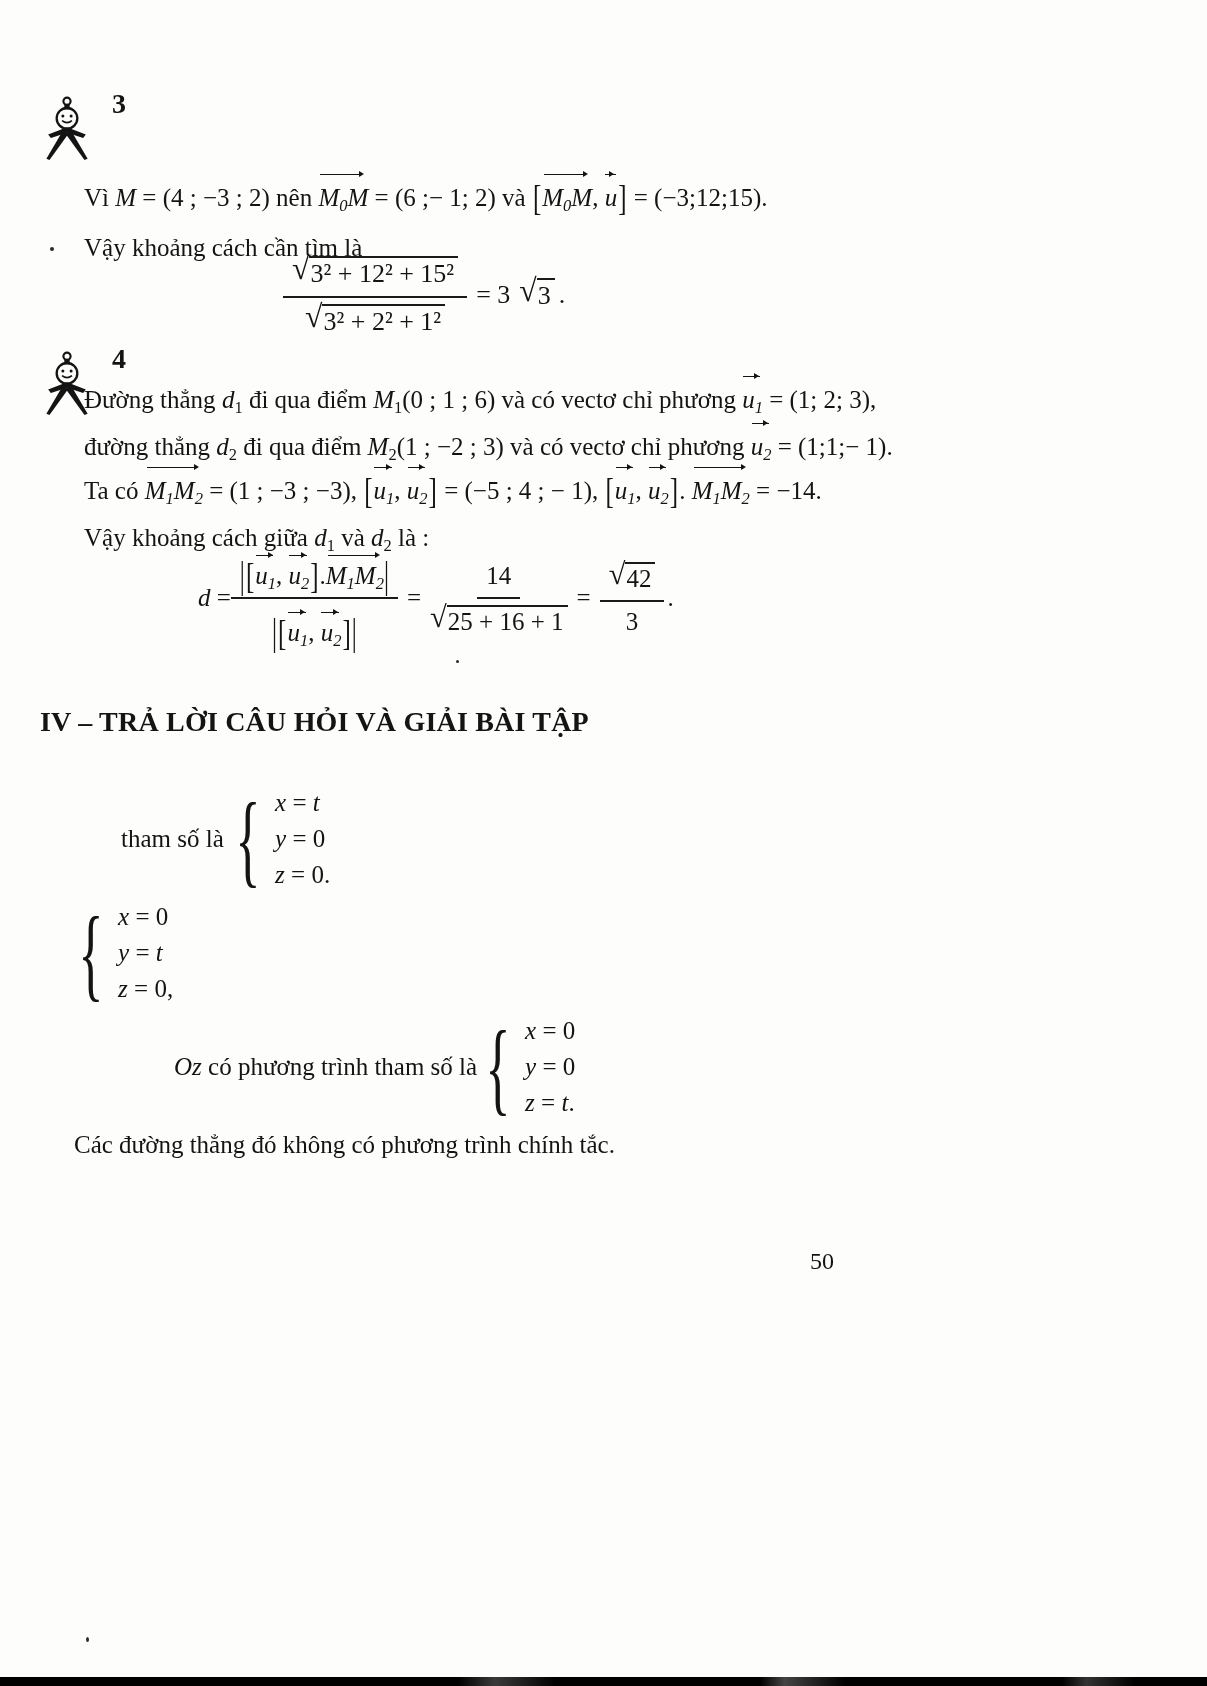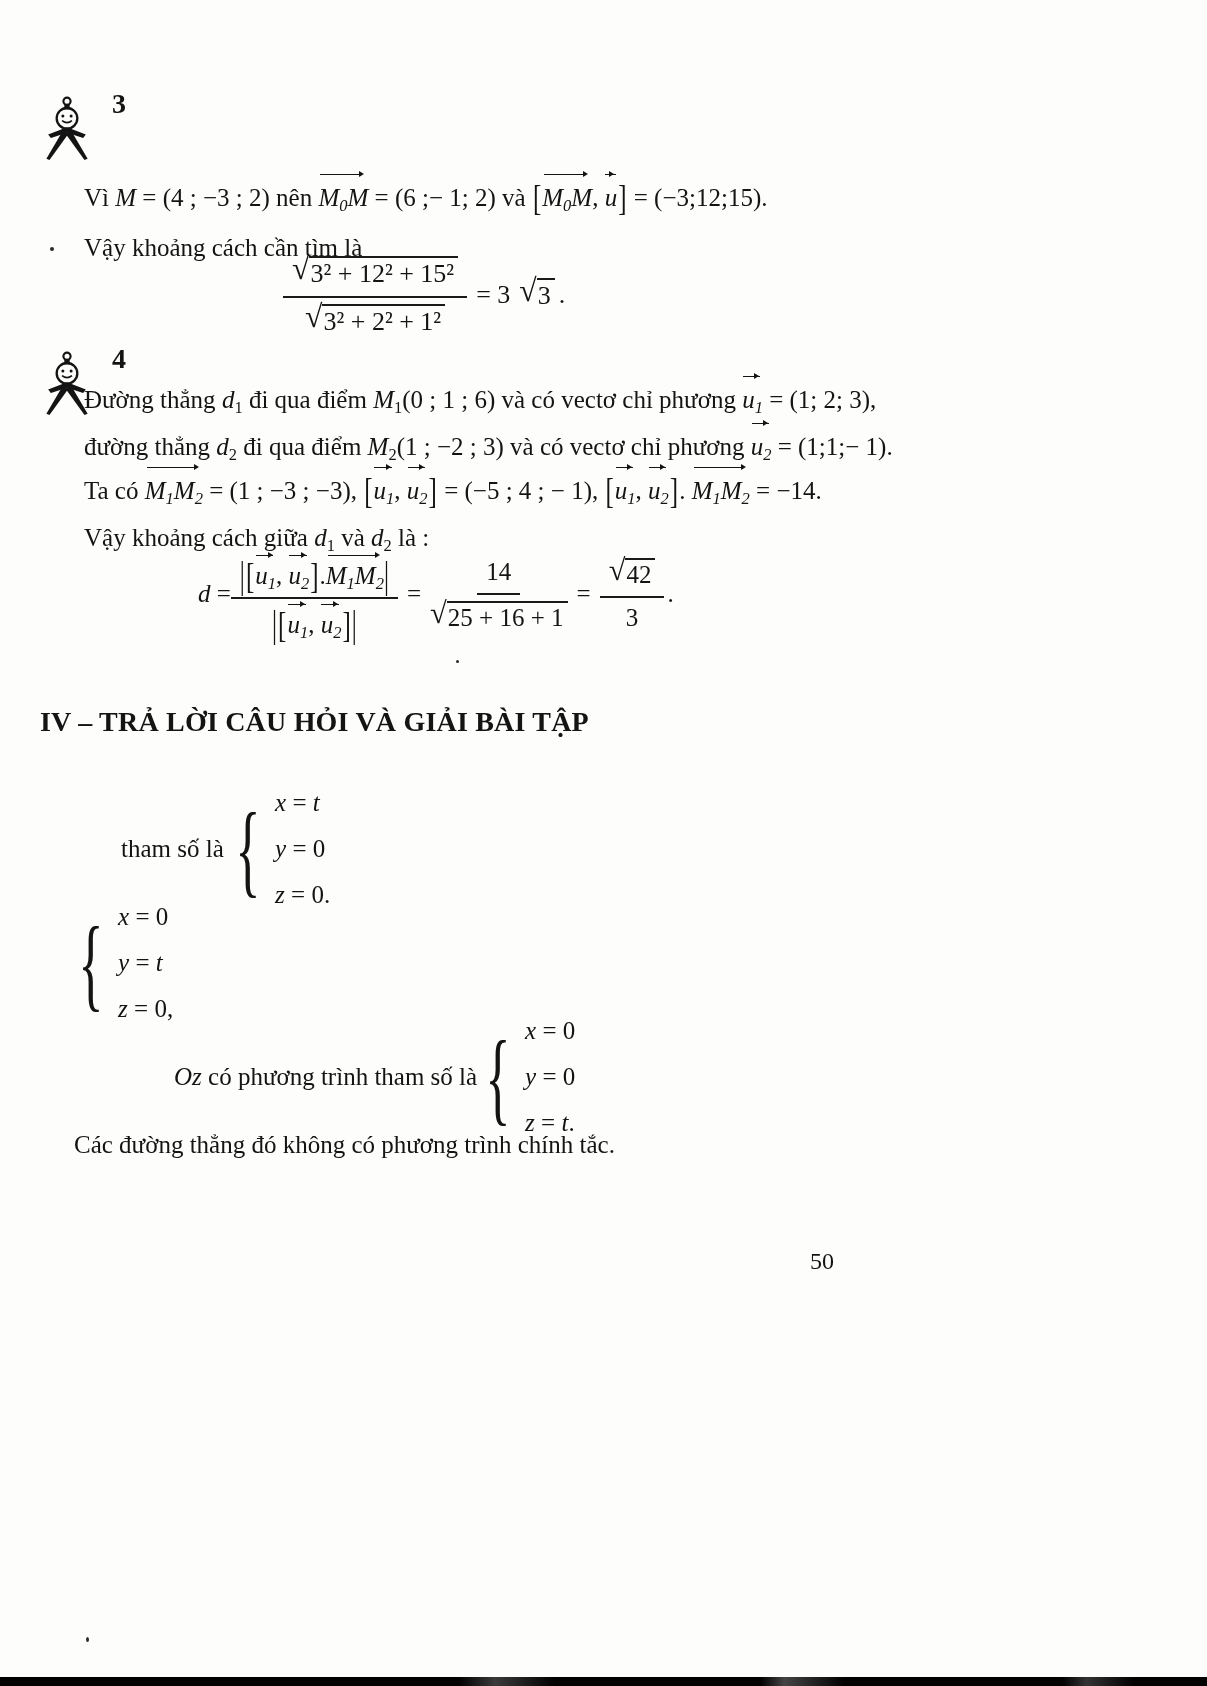--- a/index.html
+++ b/index.html
@@ -44,21 +44,21 @@
 
   
   .system { display:flex; align-items:center; font-size:25px; white-space:nowrap; }
   .sys-label { margin-right:10px; }
   .brace {
     font-family:"Liberation Serif",serif; font-weight:400;
     font-size:96px; line-height:0.95;
     display:inline-block; transform:scaleX(0.55) scaleY(1.08); transform-origin:center;
     margin:0 -4px 0 -6px;
   }
-  .sys-lines { display:inline-flex; flex-direction:column; row-gap:16px; margin-left:8px; }
+  .sys-lines { display:inline-flex; flex-direction:column; row-gap:6px; margin-left:8px; }
   .sys-line { line-height:30px; }
 
   .compass { width:54px; height:70px; }
 
   .speck { position:absolute; background:#2a2a2a; border-radius:50%; }
   .bottom-bar {
     position:absolute; left:0; bottom:0; width:100%; height:9px;
     background:linear-gradient(90deg,#000 0%,#000 38%,#3a3a3a 41%,#000 46%,#000 63%,#444 65%,#000 70%,#000 88%,#333 90%,#000 94%,#000 100%);
   }
 </style>
@@ -128,21 +128,21 @@
 
   <div class="abs textline" style="left:84px; top:383px;"><span class="seg-r">Đường thẳng </span><span class="seg-i">d</span><span class="seg-sub">1</span><span class="seg-r"> đi qua điểm </span><span class="seg-i">M</span><span class="seg-sub">1</span><span class="seg-r">(0 ; 1 ; 6) và có vectơ chỉ phương </span><span class="seg-v"><span class="seg-i">u</span><span class="seg-sub">1</span></span><span class="seg-r"> = (1; 2; 3),</span></div>
   <div class="abs textline" style="left:84px; top:430px;"><span class="seg-r">đường thẳng </span><span class="seg-i">d</span><span class="seg-sub">2</span><span class="seg-r"> đi qua điểm </span><span class="seg-i">M</span><span class="seg-sub">2</span><span class="seg-r">(1 ; −2 ; 3) và có vectơ chỉ phương </span><span class="seg-v"><span class="seg-i">u</span><span class="seg-sub">2</span></span><span class="seg-r"> = (1;1;− 1).</span></div>
   <div class="abs textline" style="left:84px; top:474px;"><span class="seg-r">Ta có </span><span class="seg-v"><span class="seg-i">M</span><span class="seg-sub">1</span><span class="seg-i">M</span><span class="seg-sub">2</span></span><span class="seg-r"> = (1 ; −3 ; −3), </span><span class="seg-br">[</span><span class="seg-v"><span class="seg-i">u</span><span class="seg-sub">1</span></span><span class="seg-r">, </span><span class="seg-v"><span class="seg-i">u</span><span class="seg-sub">2</span></span><span class="seg-br">]</span><span class="seg-r"> = (−5 ; 4 ; − 1),  </span><span class="seg-br">[</span><span class="seg-v"><span class="seg-i">u</span><span class="seg-sub">1</span></span><span class="seg-r">, </span><span class="seg-v"><span class="seg-i">u</span><span class="seg-sub">2</span></span><span class="seg-br">]</span><span class="seg-r">. </span><span class="seg-v"><span class="seg-i">M</span><span class="seg-sub">1</span><span class="seg-i">M</span><span class="seg-sub">2</span></span><span class="seg-r"> = −14.</span></div>
   <div class="abs textline" style="left:84px; top:521px;"><span class="seg-r">Vậy khoảng cách giữa </span><span class="seg-i">d</span><span class="seg-sub">1</span><span class="seg-r"> và </span><span class="seg-i">d</span><span class="seg-sub">2</span><span class="seg-r"> là :</span></div>
 
   <div class="abs formula" style="left:198px; top:548px; font-size:25px;">
     <span><span class="seg-i">d</span><span class="seg-r"> = </span></span>
     <span class="frac">
       <span class="num"><span class="seg-bar">|</span><span class="seg-br">[</span><span class="seg-v"><span class="seg-i">u</span><span class="seg-sub">1</span></span><span class="seg-r">, </span><span class="seg-v"><span class="seg-i">u</span><span class="seg-sub">2</span></span><span class="seg-br">]</span><span class="seg-r">.</span><span class="seg-v"><span class="seg-i">M</span><span class="seg-sub">1</span><span class="seg-i">M</span><span class="seg-sub">2</span></span><span class="seg-bar">|</span></span>
-      <span class="den" style="padding-top:12px;"><span class="seg-bar">|</span><span class="seg-br">[</span><span class="seg-v"><span class="seg-i">u</span><span class="seg-sub">1</span></span><span class="seg-r">, </span><span class="seg-v"><span class="seg-i">u</span><span class="seg-sub">2</span></span><span class="seg-br">]</span><span class="seg-bar">|</span></span>
+      <span class="den" style="padding-top:20px;"><span class="seg-bar">|</span><span class="seg-br">[</span><span class="seg-v"><span class="seg-i">u</span><span class="seg-sub">1</span></span><span class="seg-r">, </span><span class="seg-v"><span class="seg-i">u</span><span class="seg-sub">2</span></span><span class="seg-br">]</span><span class="seg-bar">|</span></span>
     </span>
     <span class="fx">=</span>
     <span class="frac">
       <span class="num" style="padding-top:2px;">14</span>
       <span class="den">
         <span class="sqrt">
             <span class="sqrt-sym">√</span>
             <span class="rad">25 + 16 + 1</span>
           </span>
       </span>

